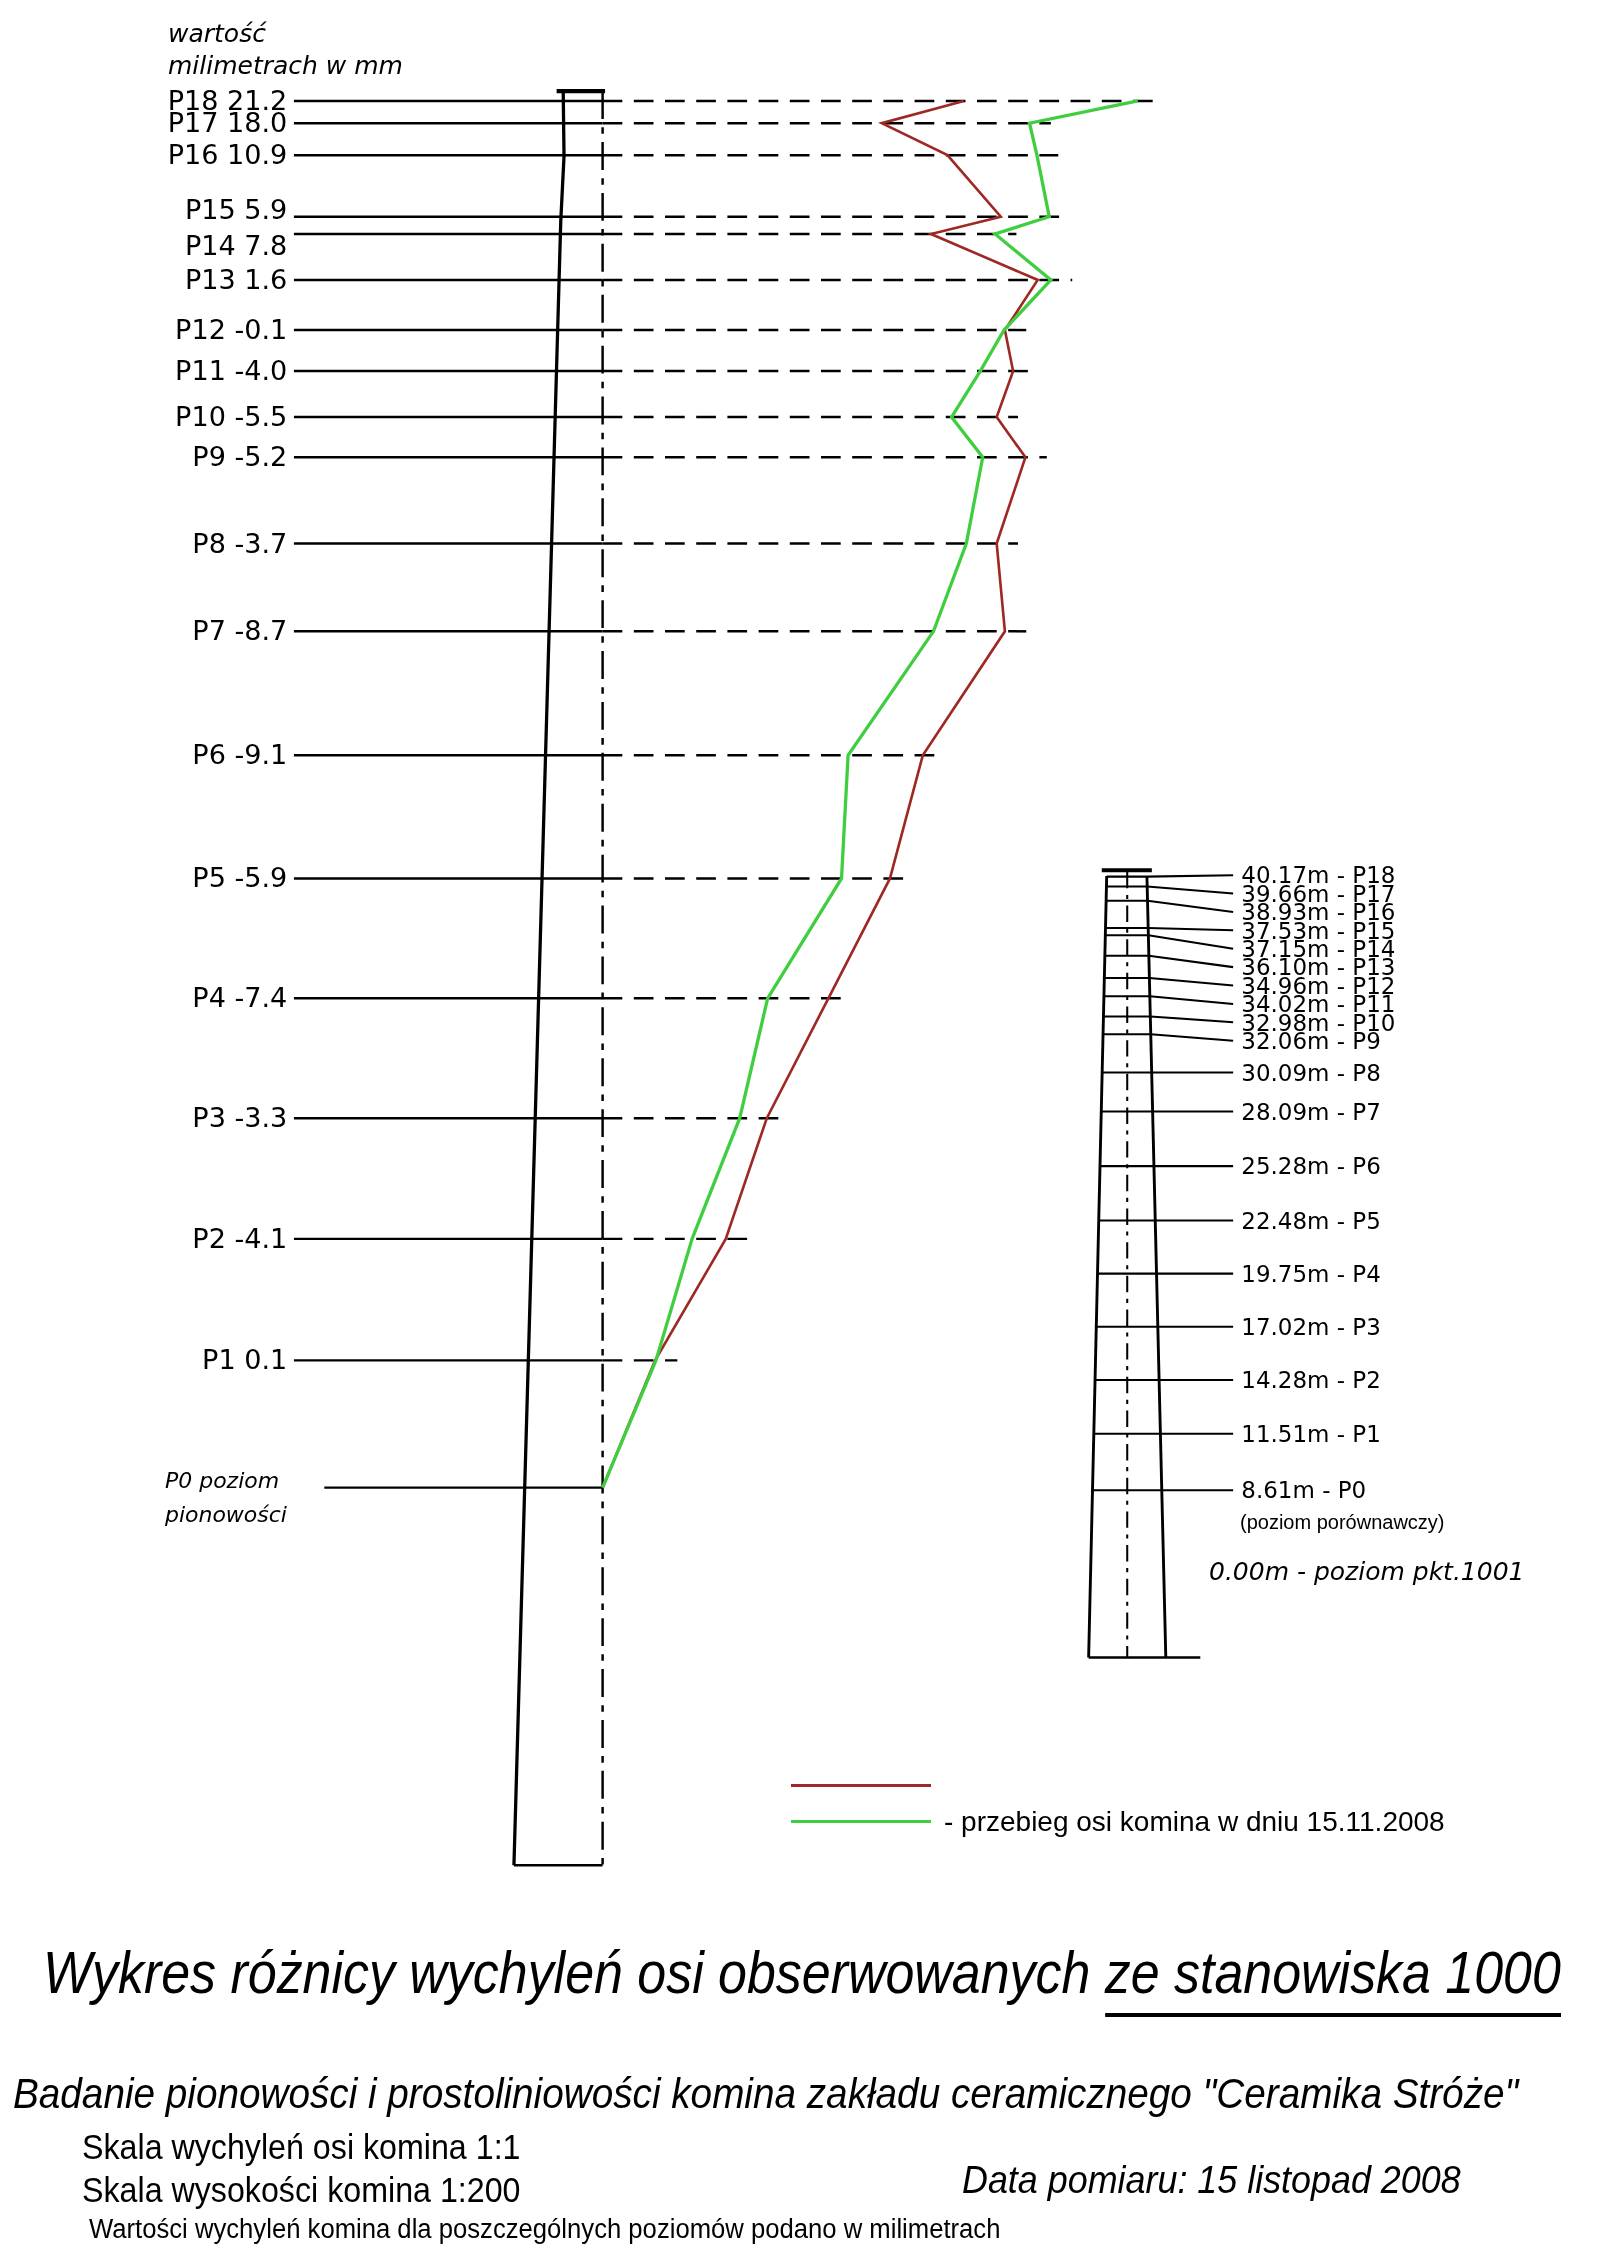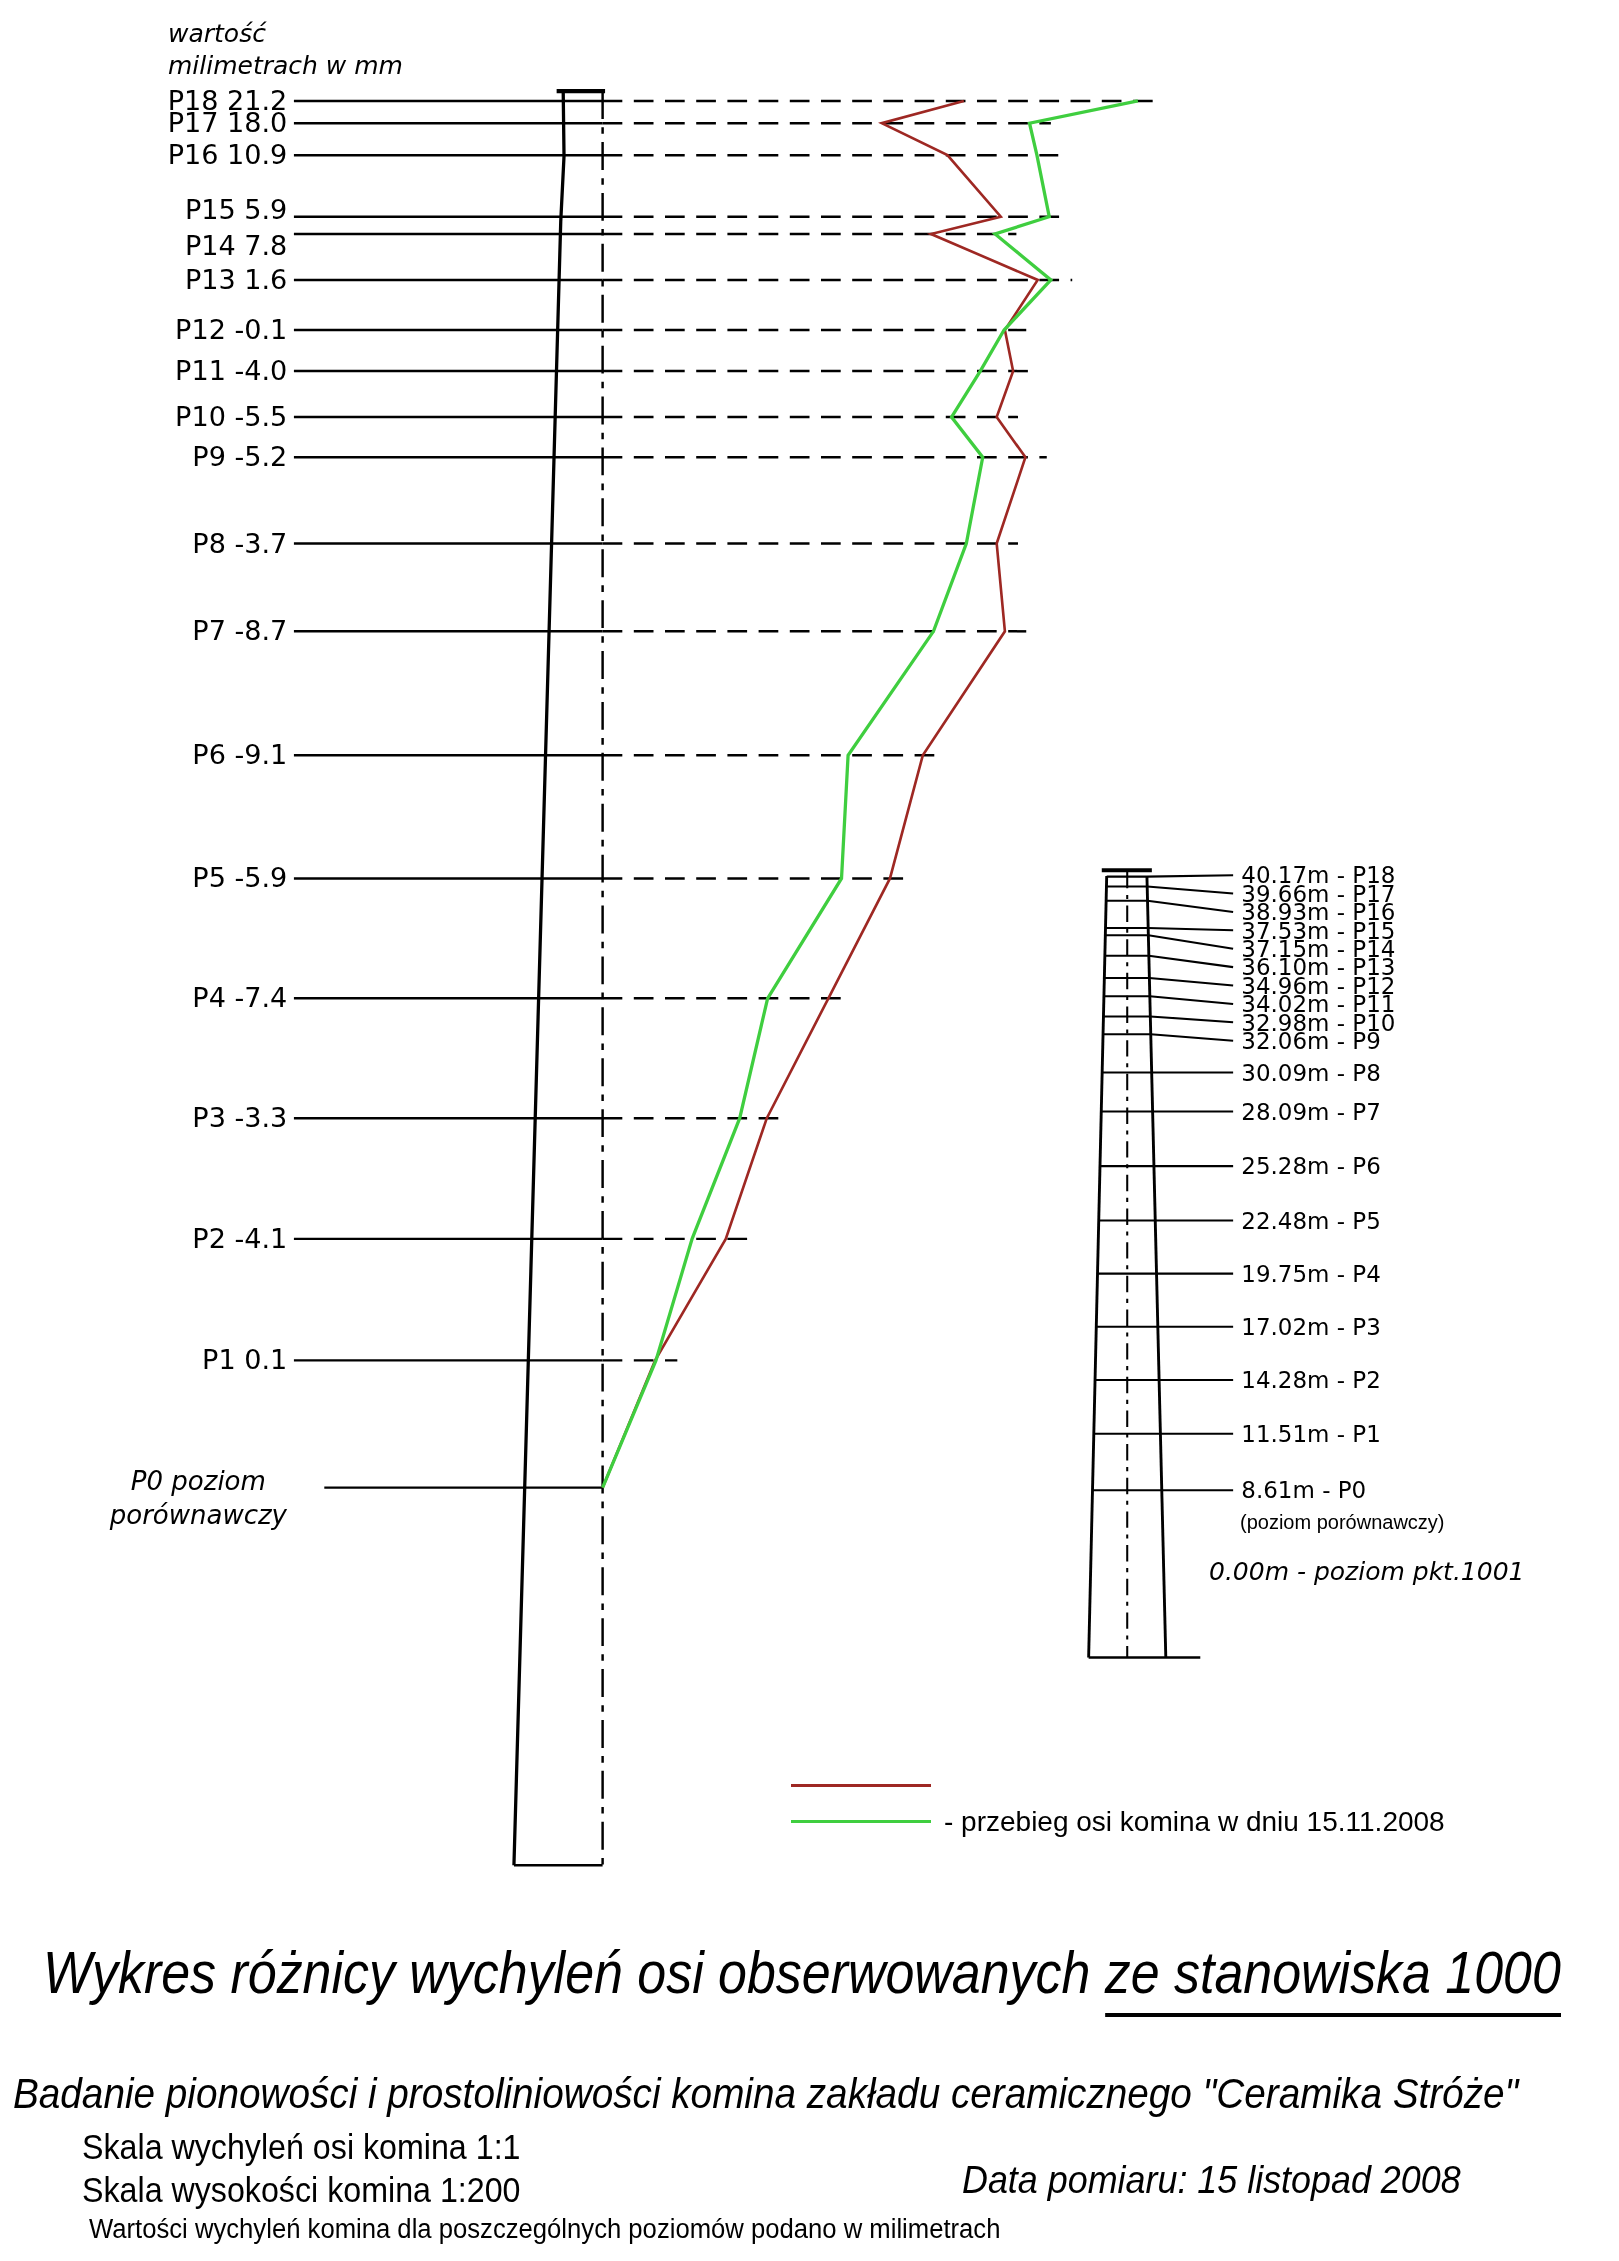--- a/index.html
+++ b/index.html
@@ -5,21 +5,21 @@
   html,body { margin:0; padding:0; }
   body {
     width:1619px; height:2261px; background:#ffffff; position:relative;
     font-family:"Liberation Sans", sans-serif; color:#000;
   }
   #drawing { position:absolute; left:0; top:0; }
   .abs { position:absolute; white-space:nowrap; }
   
   .cad { font-family:"DejaVu Sans", sans-serif; font-style:italic; font-size:25px; }
   .axis-note { left:168px; top:18px; line-height:32px; }
-  .p0-label { right:1332px; top:1464px; text-align:center; line-height:34px; font-size:26px; }
+  .p0-label { right:1332px; top:1464px; text-align:left; line-height:34px; font-size:22px; }
   .mini-p0-sub { left:1240px; top:1511px; font-size:20px; font-family:"Liberation Sans",sans-serif; font-style:normal; }
   .ground-label { left:1209px; top:1557px; font-size:25px; }
   
   .legend-row { left:791px; height:33px; line-height:33px; font-size:28px; }
   .legend-row .legend-swatch { display:inline-block; width:140px; height:3.3px; vertical-align:middle; margin-right:13px; }
   .legend-row .legend-text { vertical-align:middle; }
   
   .title { left:43px; top:1939px; font-style:italic; font-size:59px;
            transform:scaleX(0.88); transform-origin:0 0; }
   .title .u { border-bottom:4.1px solid #000; padding-bottom:6.6px; }
@@ -162,21 +162,21 @@
     <line x1="1326" y1="2019" x2="1462" y2="2019" stroke="#000000" stroke-width="3"></line>
   </svg>
 
 <div class="abs cad axis-note">
   <div>wartość</div>
   <div>milimetrach w  mm</div>
 </div>
 
 <div class="abs cad p0-label">
   <div>P0  poziom</div>
-  <div>porównawczy</div>
+  <div>pionowości</div>
 </div>
 
 <div class="abs mini-p0-sub">(poziom porównawczy)</div>
 <div class="abs cad ground-label">0.00m - poziom  pkt.1001</div>
 
 <div class="abs legend-row" style="top:1767px">
   <span class="legend-swatch" style="background: rgb(158, 40, 35);"></span>
 </div>
 <div class="abs legend-row" style="top:1803px">
   <span class="legend-swatch" style="background: rgb(63, 206, 63);"></span><span class="legend-text">- przebieg osi komina w dniu 15.11.2008</span>

